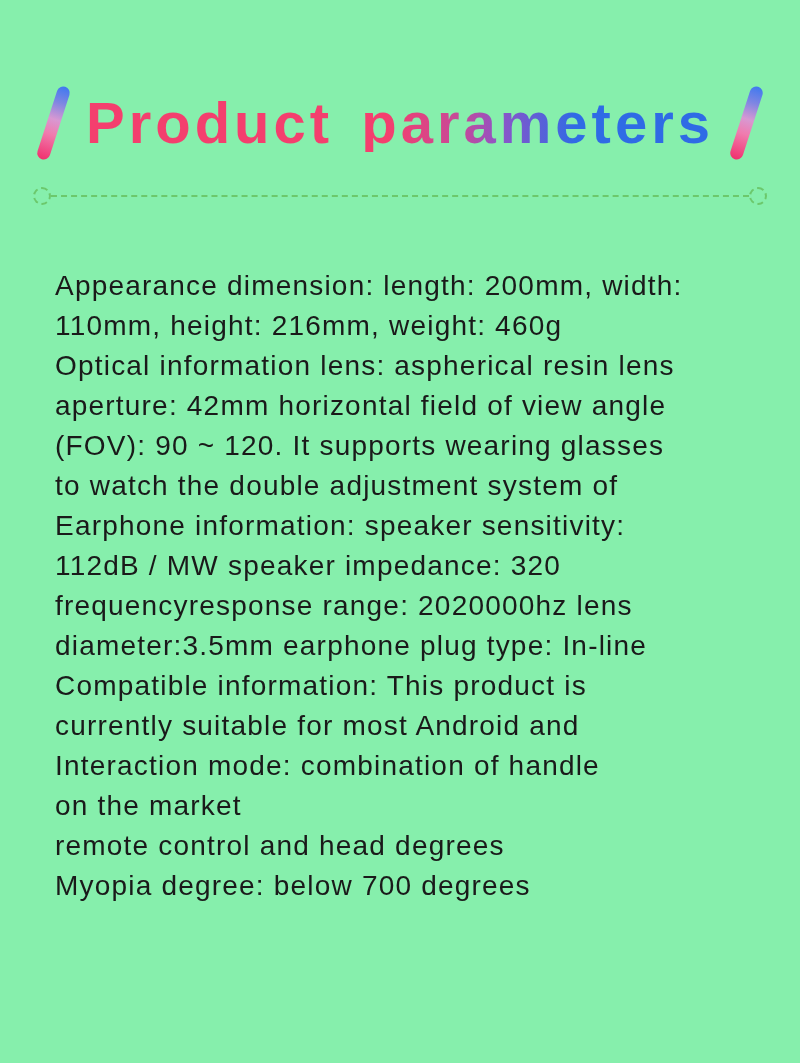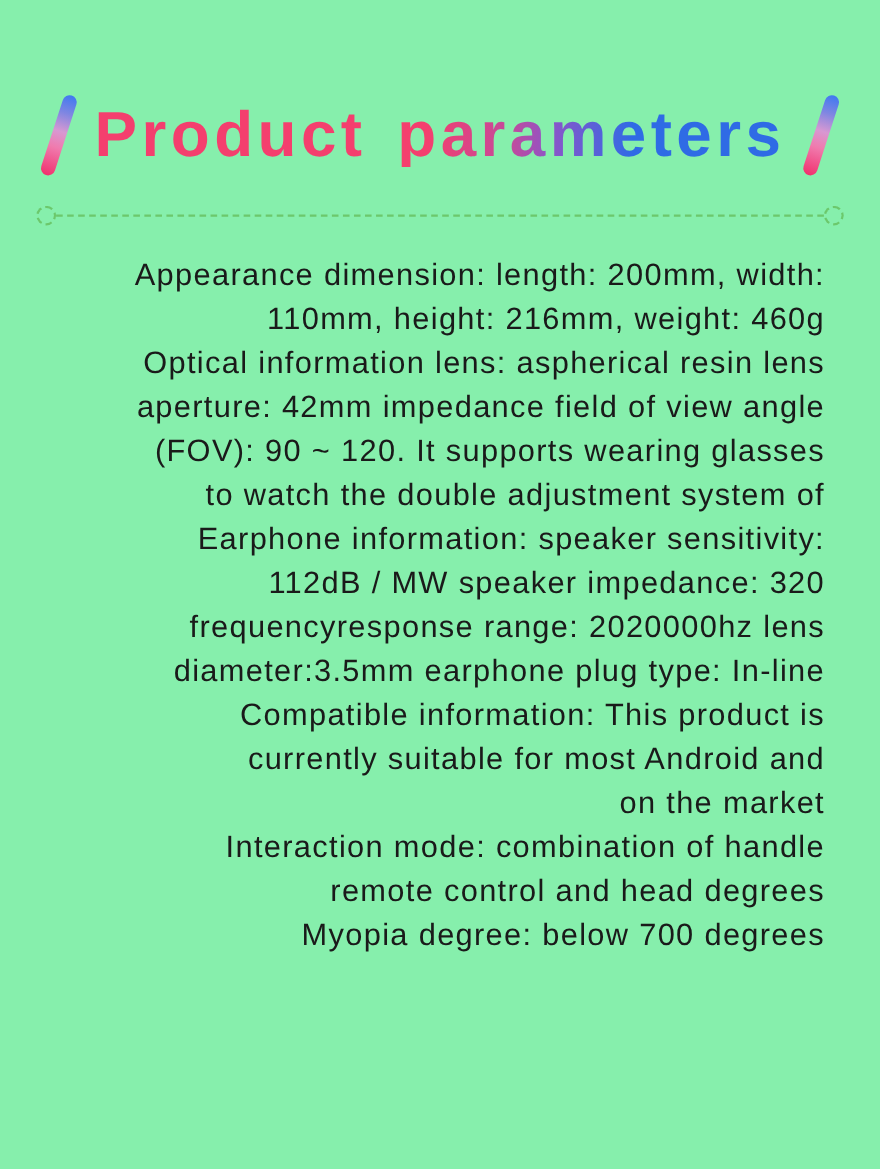--- a/index.html
+++ b/index.html
@@ -61,25 +61,24 @@
     flex: 0 0 auto;
   }
   .divider-line {
     flex: 1 1 auto;
     border-top: 2px dashed #6cc86c;
     height: 0;
   }
 
   
   .body-text {
-    margin-top: 24px;
+    margin-top: 60px;
     padding-left: 55px;
-    padding-right: 50px;
+    padding-right: 28px;
     color: #1a1a1a;
-    text-align: right;
   }
   .body-line {
     font-size: 28px;
     line-height: 40px;
     letter-spacing: 1.2px;
     white-space: nowrap;
   }
 </style>
 </head>
 <body>
@@ -95,28 +94,28 @@
   <div class="divider">
     <span class="divider-circle"></span>
     <span class="divider-line"></span>
     <span class="divider-circle"></span>
   </div>
 
   <div class="body-text">
       <div class="body-line">Appearance dimension: length: 200mm, width:</div>
       <div class="body-line">110mm, height: 216mm, weight: 460g</div>
       <div class="body-line">Optical information lens: aspherical resin lens</div>
-      <div class="body-line">aperture: 42mm impedance field of view angle</div>
+      <div class="body-line">aperture: 42mm horizontal field of view angle</div>
       <div class="body-line">(FOV): 90 ~ 120. It supports wearing glasses</div>
       <div class="body-line">to watch the double adjustment system of</div>
       <div class="body-line">Earphone information: speaker sensitivity:</div>
       <div class="body-line">112dB / MW speaker impedance: 320</div>
       <div class="body-line">frequencyresponse range: 2020000hz lens</div>
       <div class="body-line">diameter:3.5mm earphone plug type: In-line</div>
       <div class="body-line">Compatible information: This product is</div>
       <div class="body-line">currently suitable for most Android and</div>
+      <div class="body-line">Interaction mode: combination of handle</div>
       <div class="body-line">on the market</div>
-      <div class="body-line">Interaction mode: combination of handle</div>
       <div class="body-line">remote control and head degrees</div>
       <div class="body-line">Myopia degree: below 700 degrees</div>
     </div>
 
 </div>
 
 </body></html>

